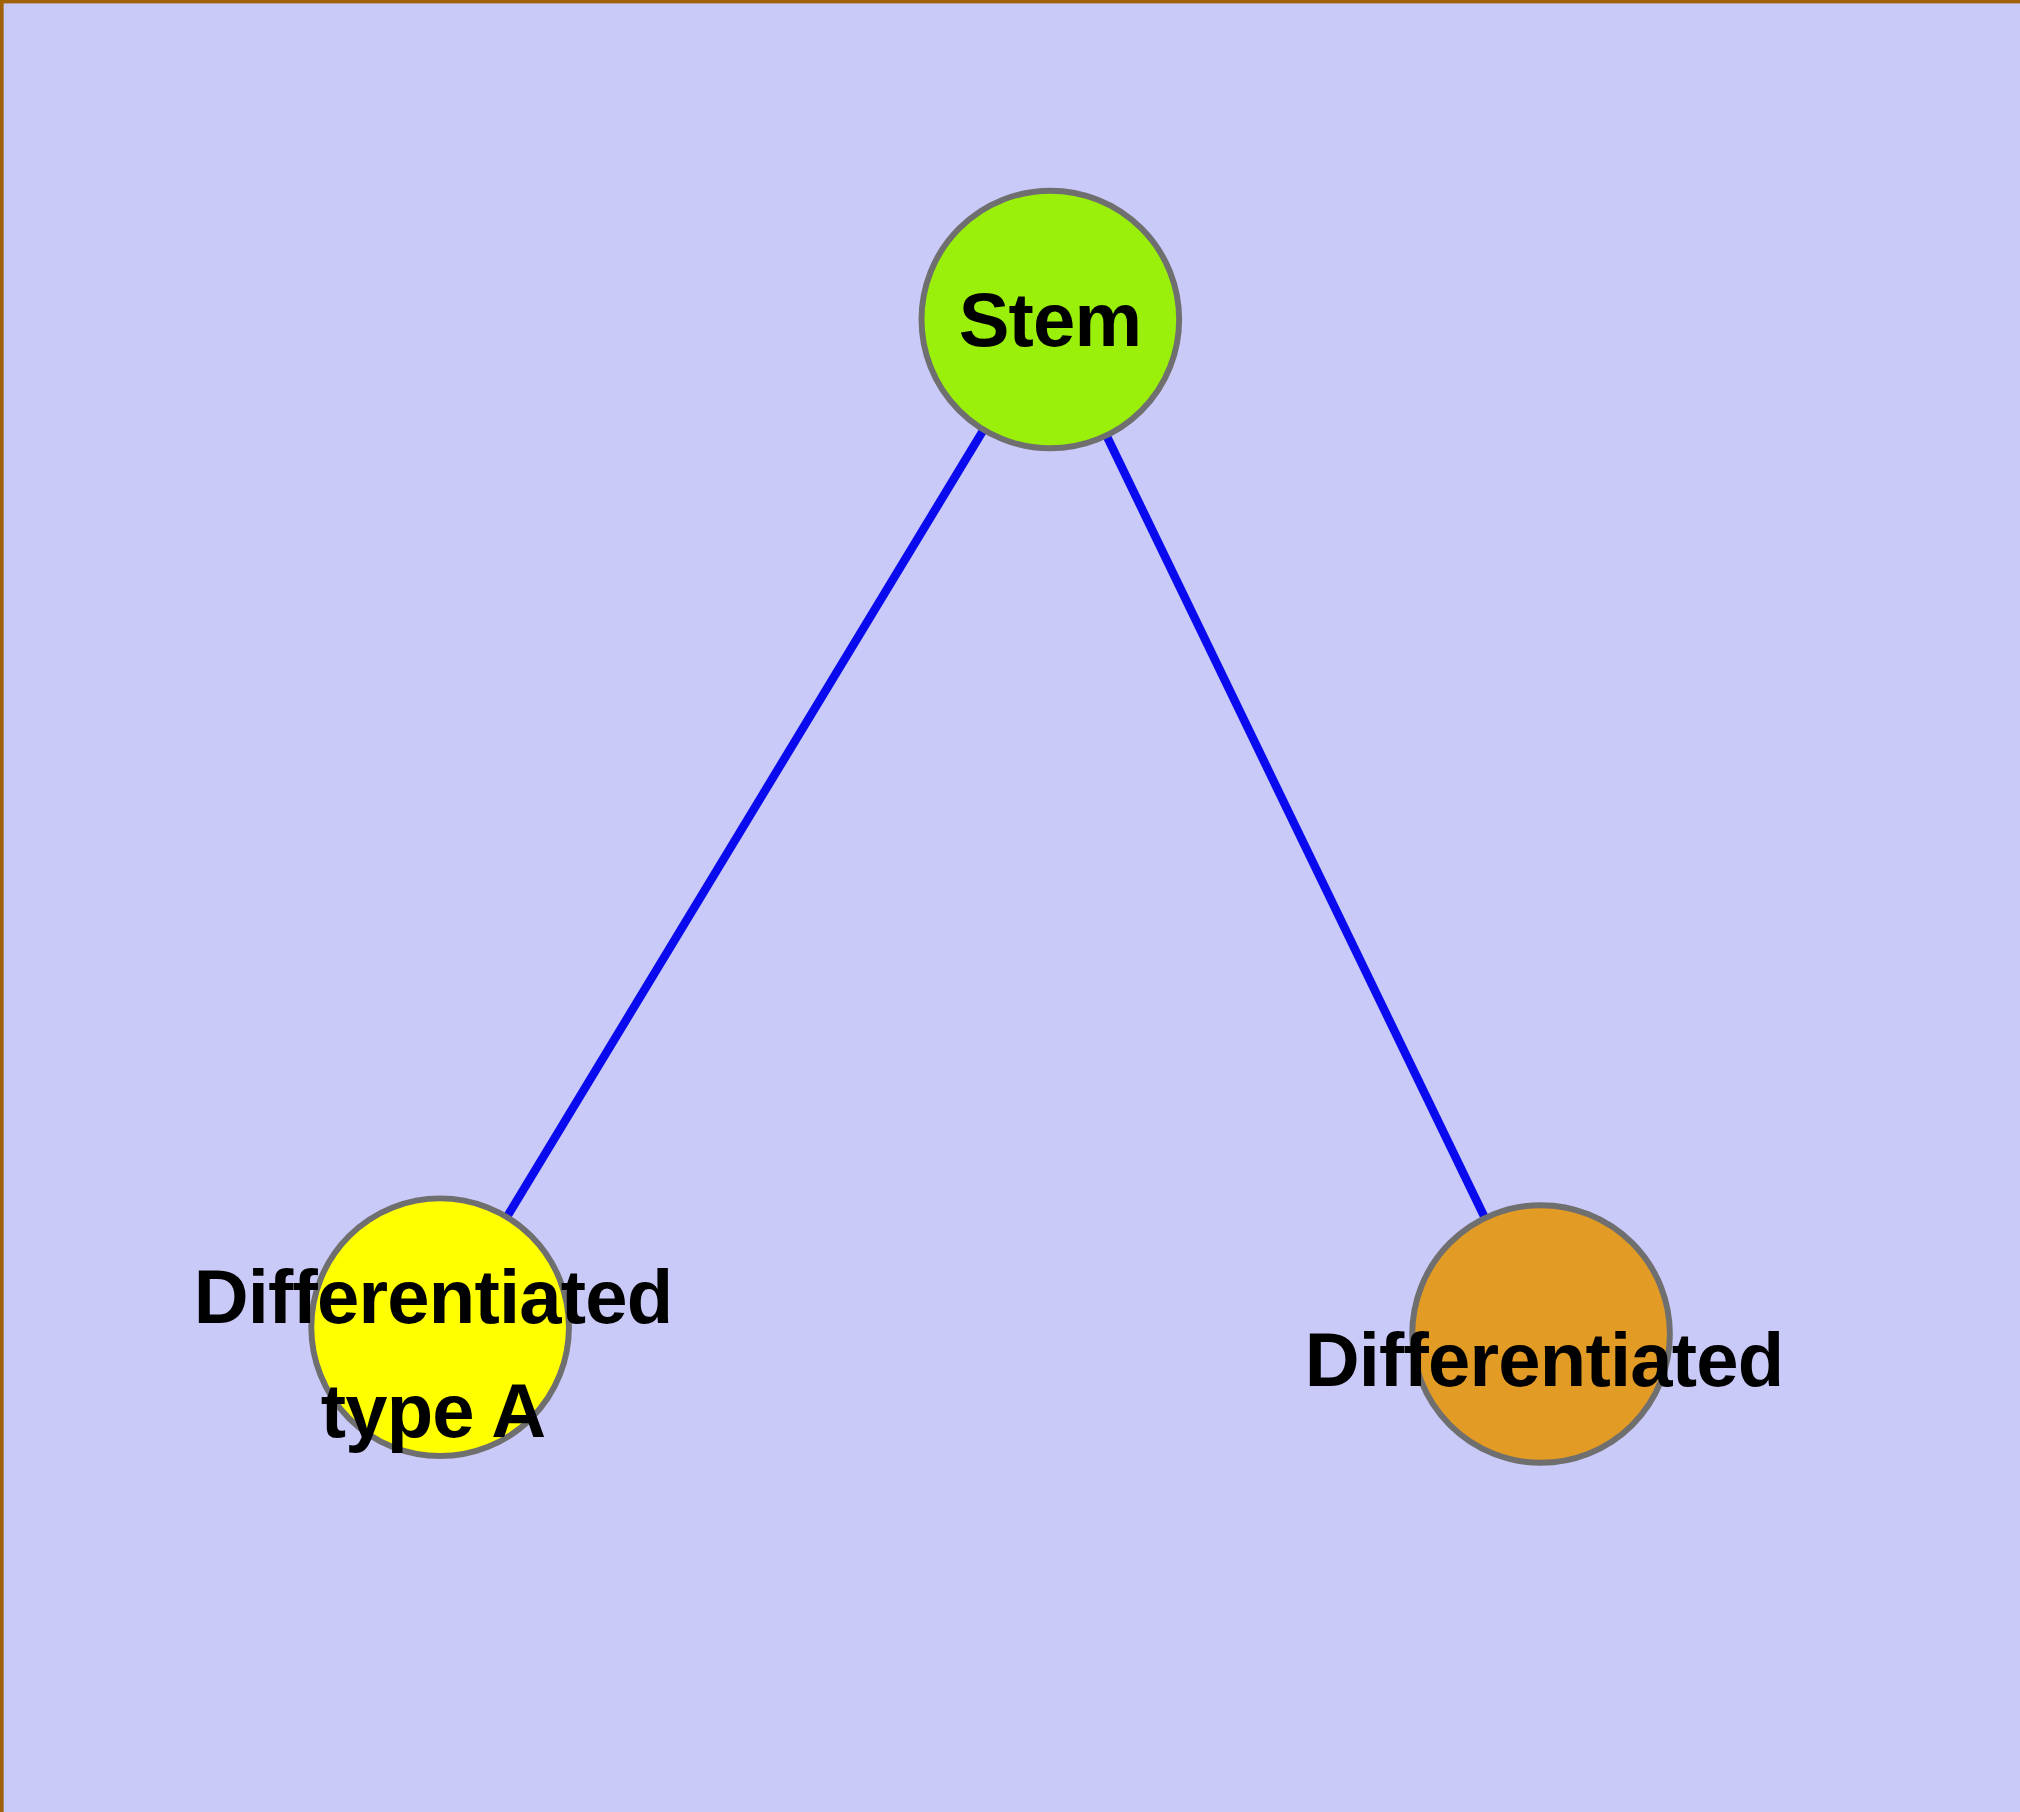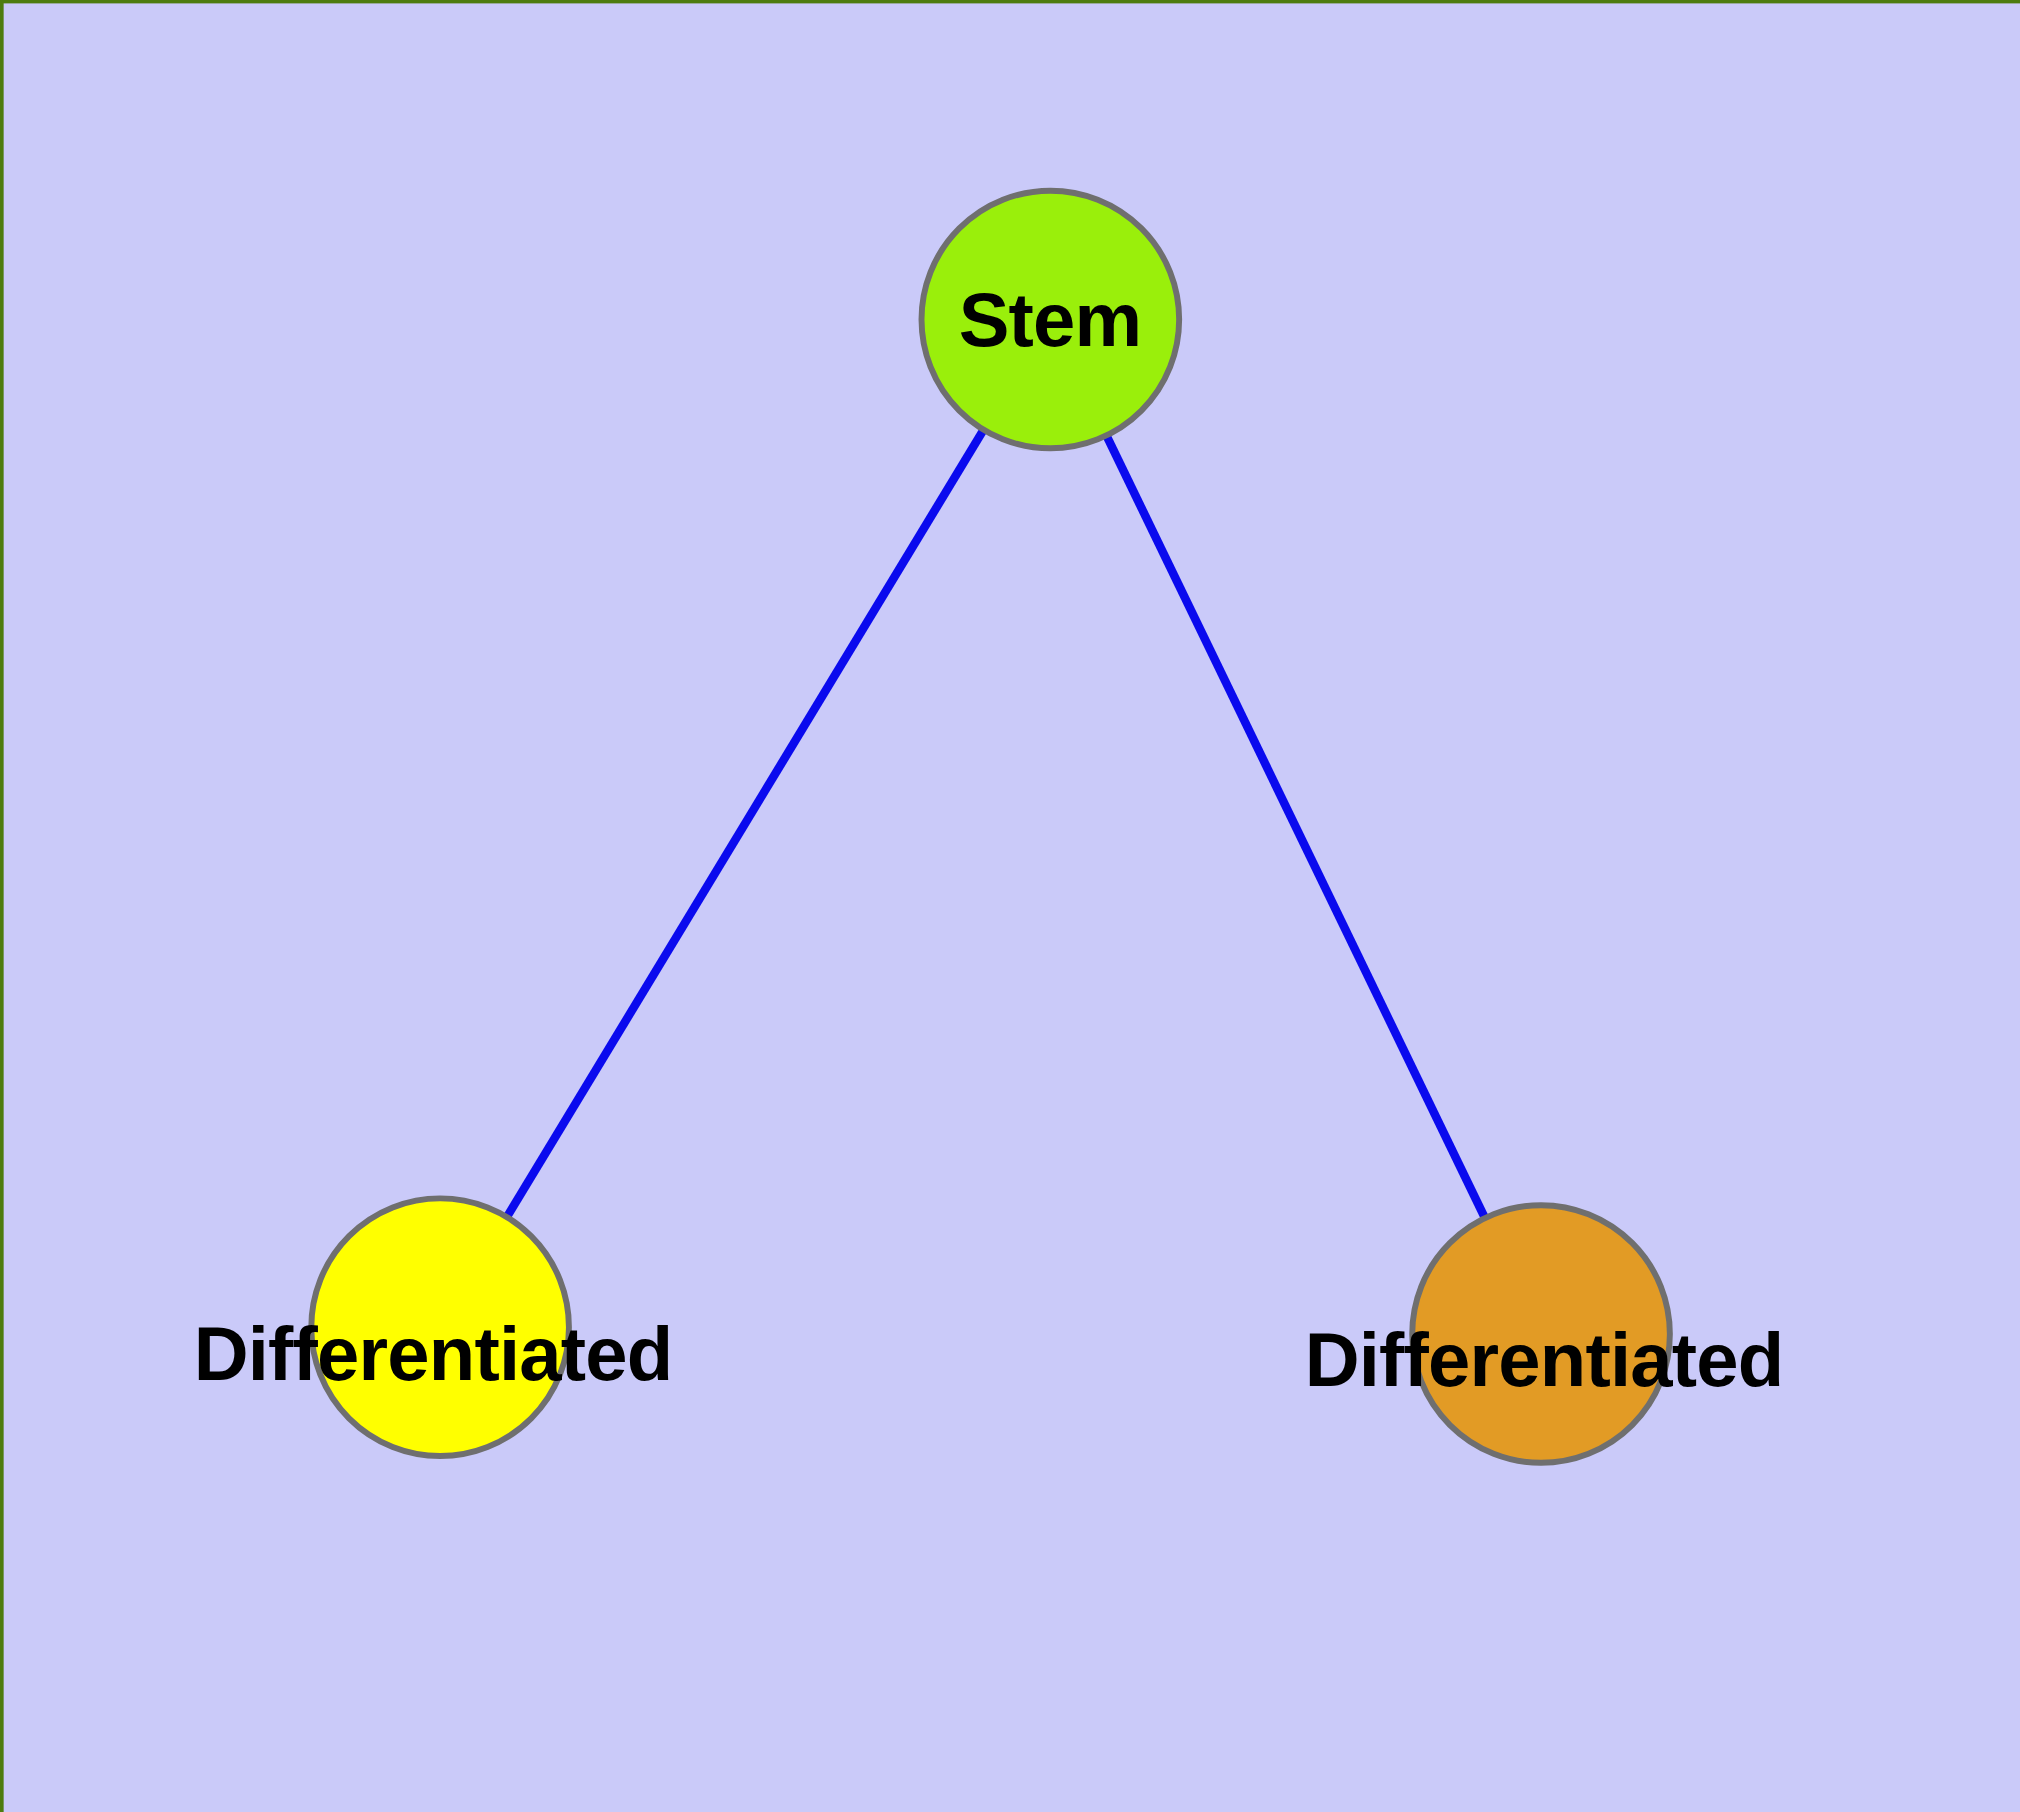--- a/index.html
+++ b/index.html
@@ -5,21 +5,21 @@
   html, body {
     margin: 0;
     padding: 0;
     background: #ffffff;
     font-family: "Liberation Sans", sans-serif;
   }
   .stage {
     position: relative;
     width: 2021px;
     height: 1812px;
-    background: #4d7c0f;
+    background: #a16207;
     overflow: hidden;
   }
   .graph-svg {
     position: absolute;
     left: 0;
     top: 0;
   }
   .node-label {
     position: absolute;
     transform: translate(-50%, -50%);
@@ -52,20 +52,21 @@
 
     <circle cx="1239" cy="377" r="152" stroke-width="7" stroke="#6f6f6f" fill="#9aef0b"></circle>
     <circle cx="519" cy="1566" r="152" stroke-width="7" stroke="#6f6f6f" fill="#ffff00"></circle>
     <circle cx="1818" cy="1574" r="152" stroke-width="7" stroke="#6f6f6f" fill="#e29b25"></circle>
   </svg>
 
   <div class="node-label" id="label-stem">Stem</div>
 
   <div class="node-label" id="label-diff-a">
     <span class="label-line">Differentiated</span>
+    <span class="label-line">type A</span>
   </div>
 
   <div class="node-label" id="label-diff-b">
     <span class="label-line">Differentiated</span>
   </div>
 
 </div>
 
 
 </body></html>

